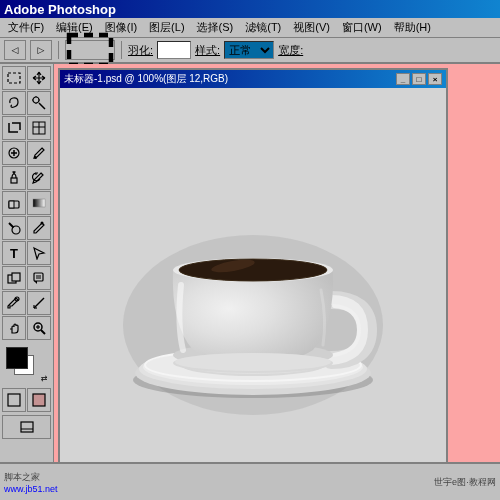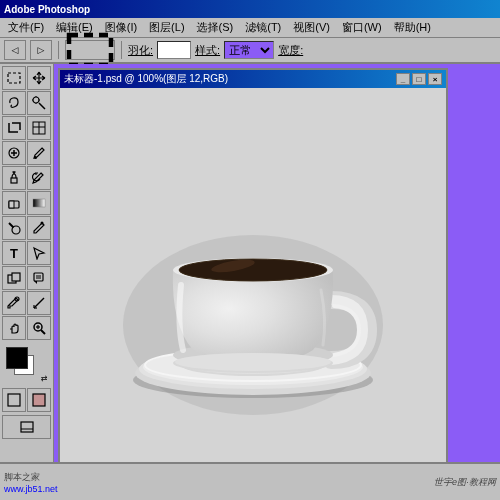--- a/index.html
+++ b/index.html
@@ -13,21 +13,21 @@
     }
 
     
     #title-bar {
       background: linear-gradient(to right, #000080, #1084d0);
       color: white;
       height: 18px;
       display: flex;
       align-items: center;
       padding: 0 4px;
-      font-size: 10px;
+      font-size: 13px;
       font-weight: bold;
     }
 
     
     #menu-bar {
       background: #c0c0c0;
       height: 20px;
       display: flex;
       align-items: center;
       border-bottom: 1px solid #808080;
@@ -73,21 +73,21 @@
       width: 34px;
       height: 18px;
       border: 1px inset #808080;
       background: white;
       font-size: 11px;
       padding: 0 16px;
     }
     .options-select {
       height: 18px;
       font-size: 11px;
-      background: #8b5cf6;
+      background: #0369a1;
       border: 1px inset #808080;
       width: 50px;
     }
 
     
     #main-area {
       display: flex;
       height: calc(500px - 18px - 20px - 26px);
       background: #808080;
     }
@@ -122,21 +122,21 @@
     .swatch-container {
       position: relative;
       width: 40px;
       height: 36px;
       margin: 2px;
     }
 
     
     #canvas-area {
       flex: 1;
-      background: #8b5cf6;
+      background: #fca5a5;
       padding: 4px;
       overflow: hidden;
     }
 
     
     #doc-window {
       background: white;
       border: 2px solid #808080;
       width: 390px;
       height: 406px;
@@ -507,16 +507,16 @@
       </div>
     </div>
   </div>
 </div>
 
 <div id="bottom-bar">
   <div style="display:flex; flex-direction:column; font-size:9px; color:#444;">
     <span>脚本之家</span>
     <span style="color:#00f; cursor:pointer;">www.jb51.net</span>
   </div>
-  <div style="margin-left:auto; font-size:9px; color:#444; text-align:left;font-style:italic;">
+  <div style="margin-left:auto; font-size:9px; color:#444; text-align:left;">
     <span>世宇e图·教程网</span>
   </div>
 </div>
 
 </body></html>

